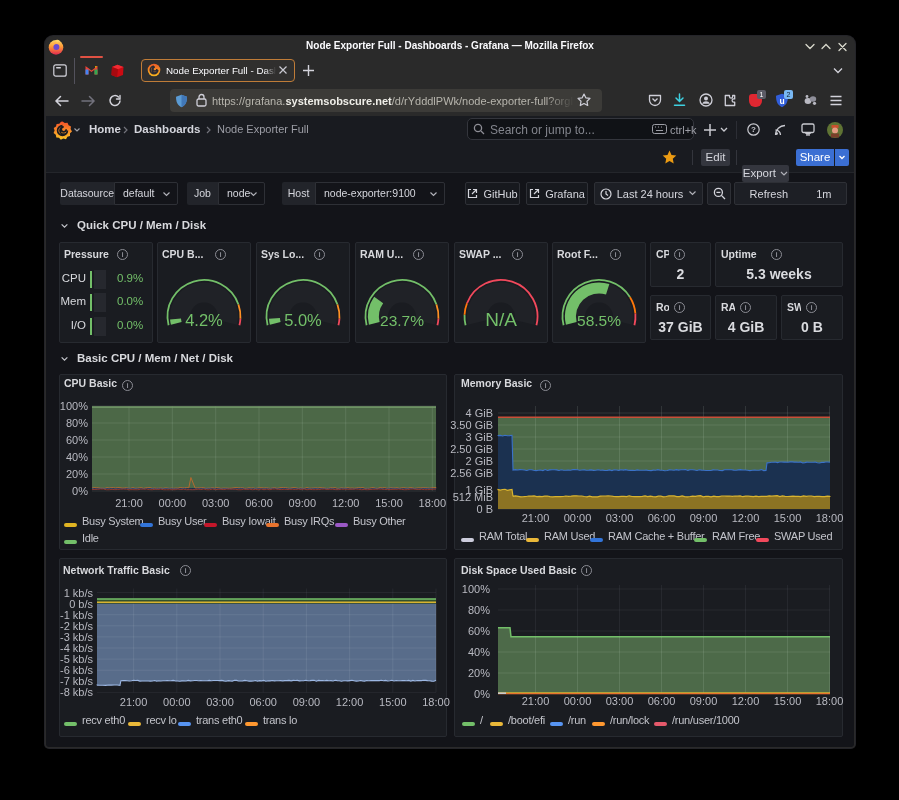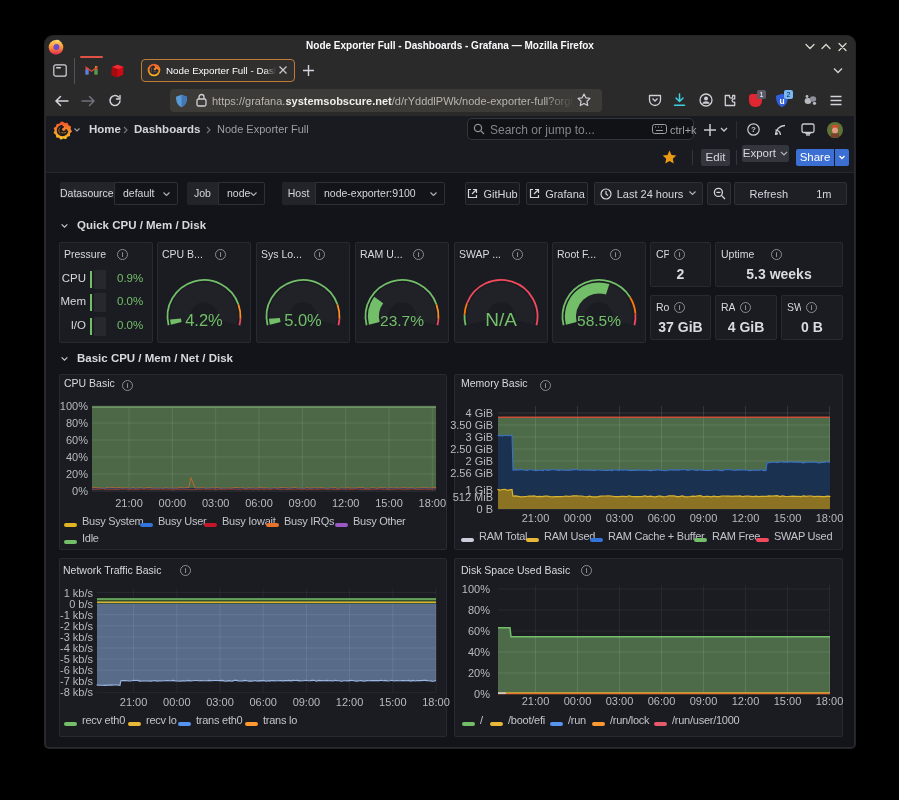--- a/index.html
+++ b/index.html
@@ -1,18 +1,18 @@
 <!DOCTYPE html>
 <html><head><meta charset="utf-8"><style>
 html,body{margin:0;padding:0;background:#000;width:899px;height:800px;overflow:hidden}
 *{box-sizing:border-box;font-family:"Liberation Sans",sans-serif}
 .abs{position:absolute}
 #win{position:absolute;left:45px;top:36px;width:810px;height:712px;background:#2a2a2a;border-radius:8px 8px 4px 4px;box-shadow:0 0 0 1px rgba(120,120,135,0.3),0 4px 18px rgba(0,0,0,.7)}
 .panel{position:absolute;background:#1a1c21;border:1px solid #272a30;border-radius:2px}
-.ptitle{position:absolute;font-size:10.5px;font-weight:400;color:#d8d9dd;white-space:nowrap;overflow:hidden}
+.ptitle{position:absolute;font-size:10.5px;font-weight:700;color:#d8d9dd;white-space:nowrap;overflow:hidden}
 .info{position:absolute;width:11px;height:11px;border:1px solid #8b8c94;border-radius:50%;color:#8b8c94;font-size:7.5px;line-height:10px;text-align:center;font-weight:700}
 .axisy{position:absolute;font-size:11px;color:#b9bac2;text-align:right;white-space:nowrap}
 .axisx{position:absolute;font-size:11px;color:#b9bac2;text-align:center;white-space:nowrap;transform:translateX(-50%)}
 .leg{position:absolute;display:flex;align-items:flex-end;font-size:11px;color:#c3c4cb;white-space:nowrap;letter-spacing:-0.25px}
 .pill{display:inline-block;width:13px;height:4px;border-radius:2px;margin-right:5px}
 .bigval{position:absolute;color:#dadbdf;font-size:14px;font-weight:700;text-align:center}
 </style></head><body>
 <div id="win"></div>
 <div class="abs" style="left:45px;top:40px;width:810px;text-align:center;font-size:10px;font-weight:700;color:#fbfbfe">Node Exporter Full - Dashboards - Grafana — Mozilla Firefox</div>
 <svg class="abs" style="left:47px;top:38px" width="18" height="18" viewBox="0 0 18 18">
@@ -192,28 +192,28 @@
     <rect x="4.5" y="3" width="7" height="3" fill="#c9502e"></rect>
     <circle cx="8" cy="8.5" r="3" fill="#e59b82"></circle>
     <rect x="4" y="11.5" width="8" height="4" fill="#7b3f2a"></rect>
   </svg>
 <svg class="abs" style="left:662px;top:150px" width="15" height="14" viewBox="0 0 15 14">
     <path d="M7.5 0.5 L9.5 5 L14.3 5.5 L10.8 8.8 L11.7 13.5 L7.5 11.1 L3.3 13.5 L4.2 8.8 L0.7 5.5 L5.5 5 Z" fill="#eb9b13"></path>
   </svg>
 <div class="abs" style="left:692px;top:150px;width:1px;height:15px;background:#33353c"></div>
 <div class="abs" style="left:701px;top:149px;width:29px;height:17px;background:#34363e;border-radius:2px;font-size:11.5px;color:#d5d6dd;text-align:center;line-height:17px">Edit</div>
 <div class="abs" style="left:736px;top:150px;width:1px;height:15px;background:#33353c"></div>
-<div class="abs" style="left:742px;top:145px;width:47px;height:17px;background:#34363e;border-radius:2px;font-size:11.5px;color:#d5d6dd;text-align:center;line-height:16px">Export <svg width="8" height="6" viewBox="0 0 8 6" style="margin-left:1px">
+<div class="abs" style="left:742px;top:165px;width:47px;height:17px;background:#34363e;border-radius:2px;font-size:11.5px;color:#d5d6dd;text-align:center;line-height:16px">Export <svg width="8" height="6" viewBox="0 0 8 6" style="margin-left:1px">
       <path d="M1 1 L4 4 L7 1" stroke="#b0b1b8" stroke-width="1.2" fill="none"></path>
     </svg></div>
 <div class="abs" style="left:796px;top:149px;width:38px;height:17px;background:#3b6fd3;border-radius:2px 0 0 2px;font-size:11.5px;font-weight:500;color:#fff;text-align:center;line-height:17px">Share</div>
 <div class="abs" style="left:835px;top:149px;width:14px;height:17px;background:#3b6fd3;border-radius:0 2px 2px 0"><svg width="8" height="17" viewBox="0 0 8 17" style="margin-left:3px">
       <path d="M1.5 7 L4 9.5 L6.5 7" stroke="#fff" stroke-width="1.3" fill="none"></path>
     </svg></div>
-<div class="abs" style="left:60px;top:182px;width:54px;height:16px;background:#22242a;border-radius:2px 0 0 2px;font-size:10.5px;color:#d5d6dd;text-align:left;line-height:23px">Datasource</div>
+<div class="abs" style="left:60px;top:182px;width:54px;height:23px;background:#22242a;border-radius:2px 0 0 2px;font-size:10.5px;color:#d5d6dd;text-align:right;line-height:23px">Datasource</div>
 <div class="abs" style="left:114px;top:182px;width:64px;height:23px;background:#131419;border:1px solid #2e3036;border-radius:0 2px 2px 0;font-size:10.5px;color:#d5d6dd;line-height:21px;padding-left:8px">default<svg style="position:absolute;right:6px;top:8px" width="9" height="7" viewBox="0 0 9 7">
       <path d="M1.5 1.5 L4.5 4.5 L7.5 1.5" stroke="#b0b1b8" stroke-width="1.2" fill="none"></path>
     </svg></div>
 <div class="abs" style="left:187px;top:182px;width:31px;height:23px;background:#22242a;border-radius:2px 0 0 2px;font-size:10.5px;color:#d5d6dd;text-align:center;line-height:23px">Job</div>
 <div class="abs" style="left:218px;top:182px;width:47px;height:23px;background:#131419;border:1px solid #2e3036;border-radius:0 2px 2px 0;font-size:10.5px;color:#d5d6dd;line-height:21px;padding-left:8px">node<svg style="position:absolute;right:6px;top:8px" width="9" height="7" viewBox="0 0 9 7">
       <path d="M1.5 1.5 L4.5 4.5 L7.5 1.5" stroke="#b0b1b8" stroke-width="1.2" fill="none"></path>
     </svg></div>
 <div class="abs" style="left:282px;top:182px;width:33px;height:23px;background:#22242a;border-radius:2px 0 0 2px;font-size:10.5px;color:#d5d6dd;text-align:center;line-height:23px">Host</div>
 <div class="abs" style="left:315px;top:182px;width:130px;height:23px;background:#131419;border:1px solid #2e3036;border-radius:0 2px 2px 0;font-size:10.5px;color:#d5d6dd;line-height:21px;padding-left:8px">node-exporter:9100<svg style="position:absolute;right:6px;top:8px" width="9" height="7" viewBox="0 0 9 7">
       <path d="M1.5 1.5 L4.5 4.5 L7.5 1.5" stroke="#b0b1b8" stroke-width="1.2" fill="none"></path>

